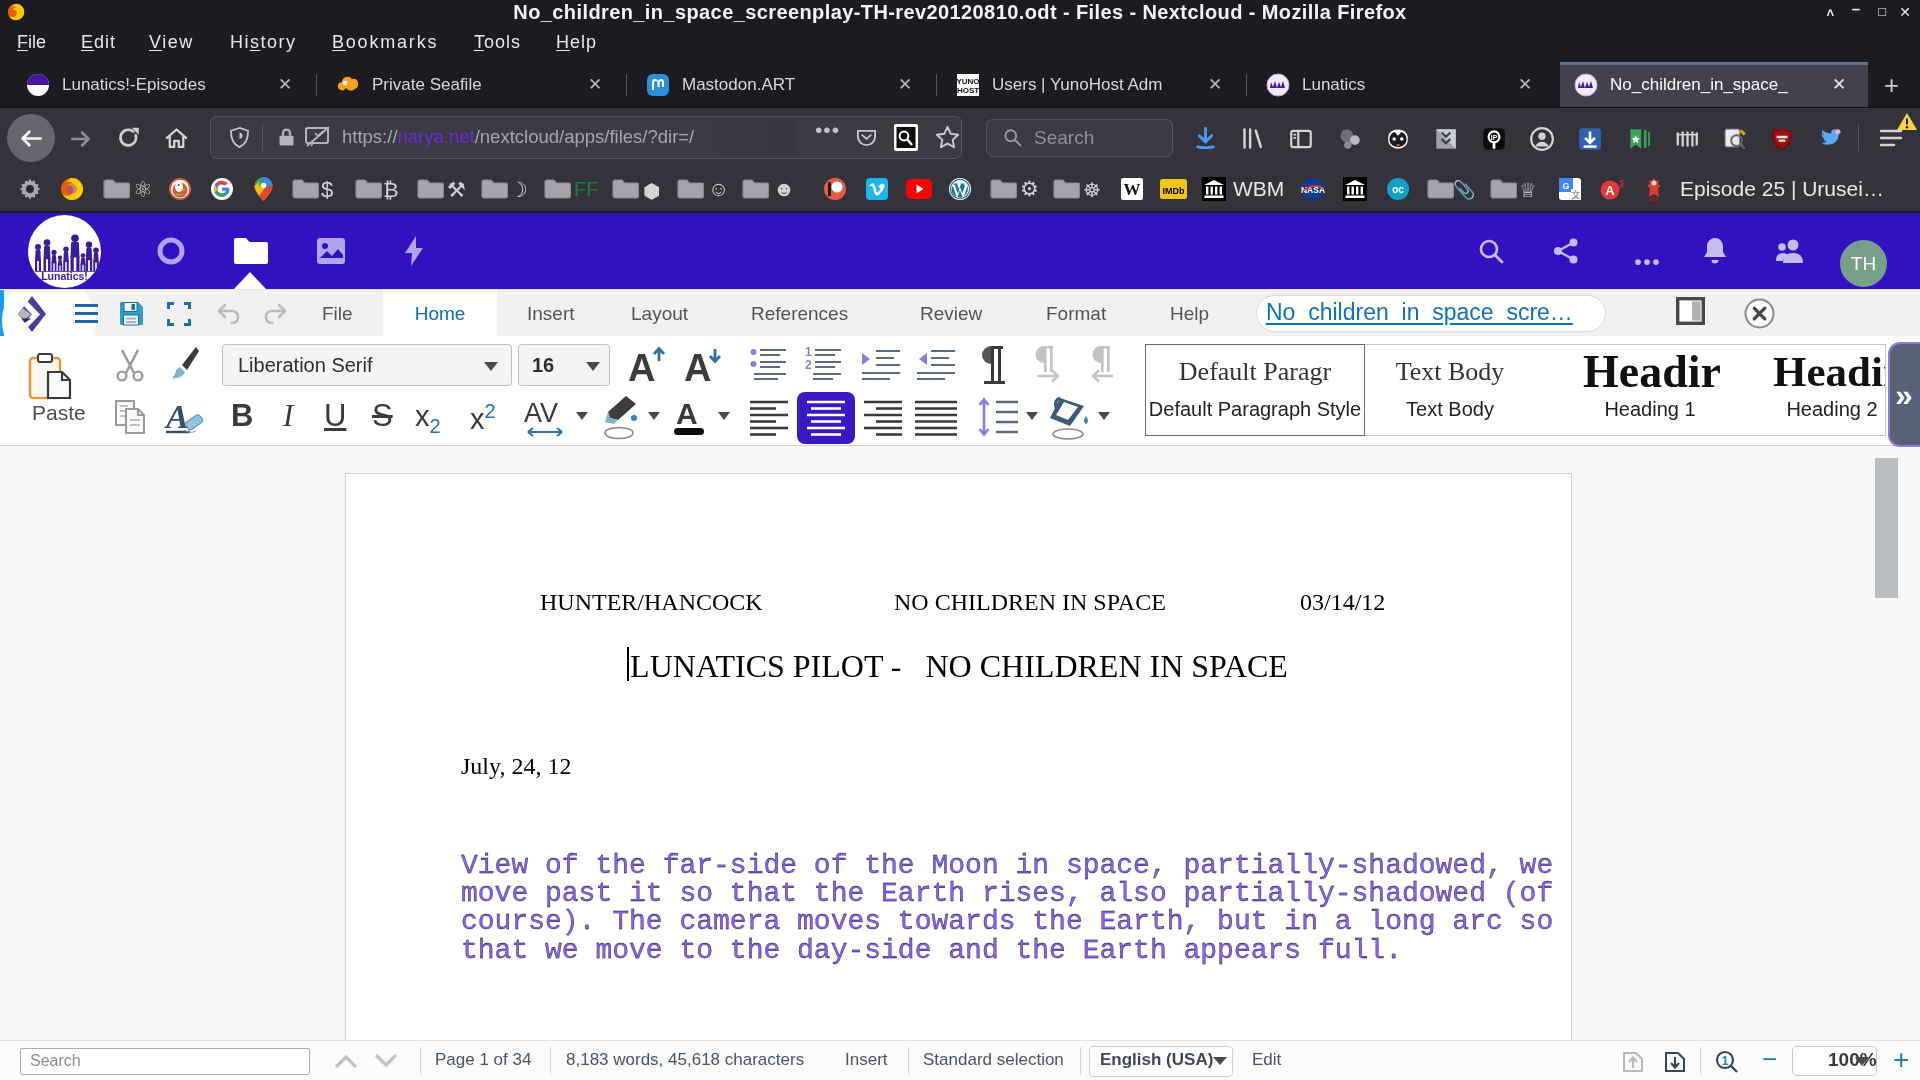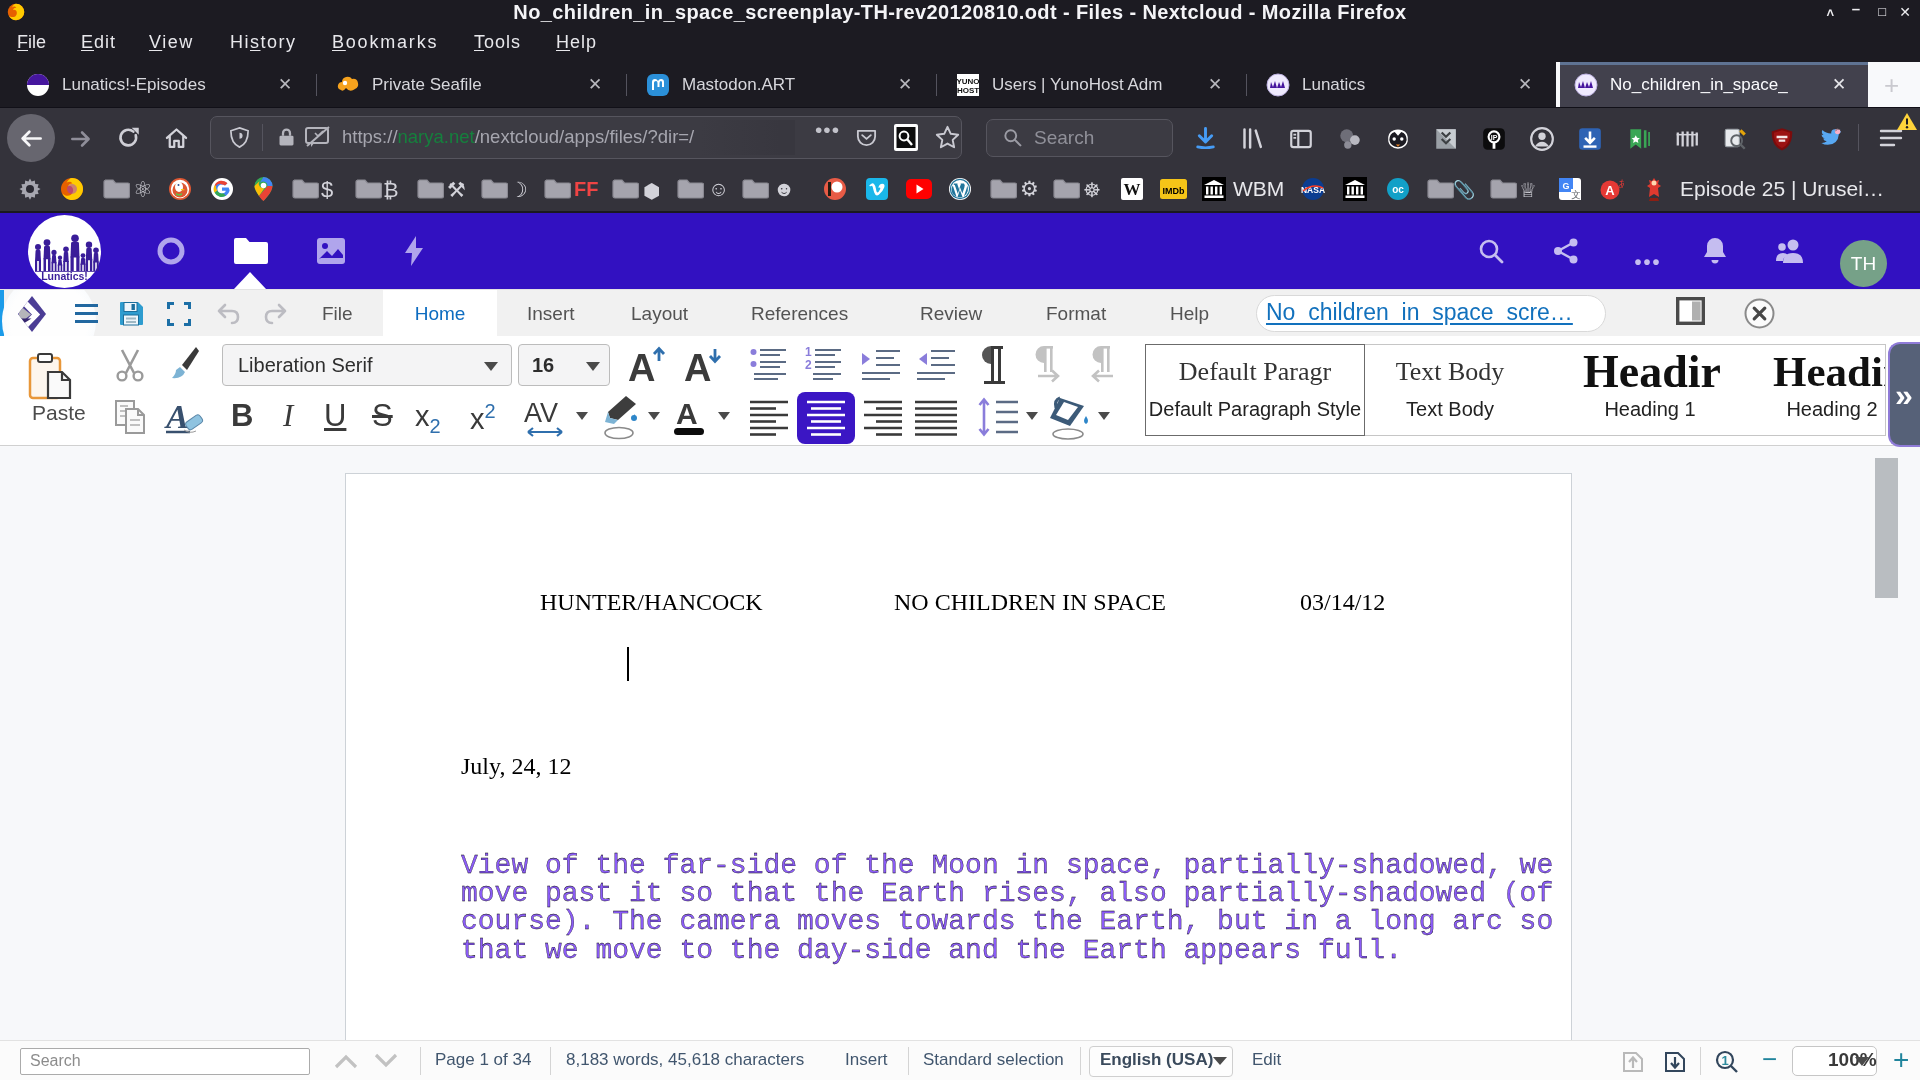--- a/index.html
+++ b/index.html
@@ -6,21 +6,21 @@
 html,body { width:1920px; height:1080px; overflow:hidden; font-family:"Liberation Sans", sans-serif; }
 .abs { position:absolute; }
 #stage { position:relative; width:1920px; height:1080px; background:#f8f9fb; }
 
 
 #titlebar { left:0; top:0; width:1920px; height:24px; background:#1c1b22; }
 #titlebar .title { position:absolute; left:0; right:0; top:1px; text-align:center; color:#f4f4f7; font-size:20px; font-weight:bold; letter-spacing:0.4px; }
 #menubar { left:0; top:24px; width:1920px; height:38px; background:#1c1b22; color:#e8e8ec; font-size:18px; }
 #menubar span.mi { position:absolute; top:8px; }
 #menubar u { text-decoration:underline; text-underline-offset:2px; }
-#tabbar { left:0; top:62px; width:1556px; height:46px; background:#1c1b22; }
+#tabbar { left:0; top:62px; width:1920px; height:46px; background:#1c1b22; }
 .tab { position:absolute; top:0; height:46px; color:#d7d7dc; font-size:17px; }
 .tab .tlabel { position:absolute; top:13px; }
 .tab .tx { position:absolute; top:12px; color:#b7b7bd; font-size:17px; }
 .tabsep { position:absolute; top:12px; width:1px; height:22px; background:#54535e; }
 #activetab { position:absolute; left:1560px; top:0; width:308px; height:46px; background:#42414d; }
 #activetab .stripe { position:absolute; left:0; top:0; width:308px; height:3px; background:#5f7393; }
 
 #navbar { left:0; top:0; width:1920px; height:1080px; }
 #navbarbg { left:0; top:108px; width:1920px; height:105px; background:#34333b; }
 
@@ -157,21 +157,21 @@
     <svg class="abs" style="left:276px;top:127px" width="21" height="21" viewBox="0 0 24 24">
         <rect x="4" y="10" width="16" height="11" rx="1.5" fill="#b4b4bc"></rect>
         <path d="M8 10 V7 a4 4 0 0 1 8 0 V10" stroke="#b4b4bc" stroke-width="2.6" fill="none"></path>
       </svg>
     <svg class="abs" style="left:305px;top:126px" width="26" height="23" viewBox="0 0 26 23">
         <rect x="1" y="2" width="22" height="15" rx="2" stroke="#b4b4bc" stroke-width="2" fill="none"></rect>
         <path d="M6 21 L10 16 H6 Z" fill="#b4b4bc"></path>
         <path d="M24 1 L2 20" stroke="#b4b4bc" stroke-width="2"></path>
         <path d="M10 7 l3 3 5 -5" stroke="#b4b4bc" stroke-width="1.6" fill="none"></path>
       </svg>
-    <span class="abs" style="left:342px;top:126px;font-size:18.5px;color:#a6a6af">https://<span style="color:#15803d">narya.net</span>/nextcloud/apps/files/?dir=/</span>
+    <span class="abs" style="left:342px;top:126px;font-size:18.5px;color:#a6a6af">https://<span style="color:#6d28d9">narya.net</span>/nextcloud/apps/files/?dir=/</span>
     <div class="abs" style="left:700px;top:120px;width:95px;height:35px;background:linear-gradient(to right,rgba(56,55,63,0),#38373f 85%)"></div>
     <span class="abs" style="left:815px;top:118px;color:#c2c2ca;font-size:21px;letter-spacing:1px">•••</span>
     <svg class="abs" style="left:855px;top:126px" width="23" height="23" viewBox="0 0 24 24">
         <path d="M3 5 h18 v6 a9 9 0 0 1 -18 0 Z" stroke="#c9c9d1" stroke-width="1.9" fill="none" stroke-linejoin="round"></path>
         <path d="M7.5 9.5 L12 13.5 L16.5 9.5" stroke="#c9c9d1" stroke-width="1.9" fill="none" stroke-linecap="round" stroke-linejoin="round"></path>
       </svg>
     <div class="abs" style="left:894px;top:124px;width:24px;height:27px;background:#fdfdfe;border-radius:2px"></div>
     <svg class="abs" style="left:894px;top:124px" width="24" height="27" viewBox="0 0 24 27">
         <rect x="2.5" y="3" width="19" height="21" fill="#0c0c0d"></rect>
         <circle cx="10" cy="12" r="4.4" fill="none" stroke="#fff" stroke-width="2"></circle>
@@ -316,21 +316,21 @@
         <path d="M2 4 h8 l2.5 3 H25 a1.5 1.5 0 0 1 1.5 1.5 V20 a2 2 0 0 1 -2 2 H3 a2 2 0 0 1 -2 -2 V6 a2 2 0 0 1 2 -2 Z" fill="#a5a4ad" stroke="#8a8992" stroke-width="1.2"></path>
       </svg>
     <span class="abs" style="left:447px;top:178px;color:#d3d3da;font-size:21px">⚒</span>
     <svg class="abs" style="left:481px;top:176px" width="27" height="24" viewBox="0 0 27 24">
         <path d="M2 4 h8 l2.5 3 H25 a1.5 1.5 0 0 1 1.5 1.5 V20 a2 2 0 0 1 -2 2 H3 a2 2 0 0 1 -2 -2 V6 a2 2 0 0 1 2 -2 Z" fill="#a5a4ad" stroke="#8a8992" stroke-width="1.2"></path>
       </svg>
     <span class="abs" style="left:509px;top:178px;color:#d3d3da;font-size:21px">☽</span>
     <svg class="abs" style="left:544px;top:176px" width="27" height="24" viewBox="0 0 27 24">
         <path d="M2 4 h8 l2.5 3 H25 a1.5 1.5 0 0 1 1.5 1.5 V20 a2 2 0 0 1 -2 2 H3 a2 2 0 0 1 -2 -2 V6 a2 2 0 0 1 2 -2 Z" fill="#a5a4ad" stroke="#8a8992" stroke-width="1.2"></path>
       </svg>
-    <span class="abs" style="left:574px;top:178px;color:#ef4444;font-size:20px;font-weight:bold">FF</span>
+    <span class="abs" style="left:574px;top:178px;color:#15803d;font-size:20px;font-weight:normal">FF</span>
     <svg class="abs" style="left:612px;top:176px" width="27" height="24" viewBox="0 0 27 24">
         <path d="M2 4 h8 l2.5 3 H25 a1.5 1.5 0 0 1 1.5 1.5 V20 a2 2 0 0 1 -2 2 H3 a2 2 0 0 1 -2 -2 V6 a2 2 0 0 1 2 -2 Z" fill="#a5a4ad" stroke="#8a8992" stroke-width="1.2"></path>
       </svg>
     <span class="abs" style="left:643px;top:179px;color:#d3d3da;font-size:20px">⬢</span>
     <svg class="abs" style="left:677px;top:176px" width="27" height="24" viewBox="0 0 27 24">
         <path d="M2 4 h8 l2.5 3 H25 a1.5 1.5 0 0 1 1.5 1.5 V20 a2 2 0 0 1 -2 2 H3 a2 2 0 0 1 -2 -2 V6 a2 2 0 0 1 2 -2 Z" fill="#a5a4ad" stroke="#8a8992" stroke-width="1.2"></path>
       </svg>
     <span class="abs" style="left:708px;top:177px;color:#d3d3da;font-size:21px">☺</span>
     <svg class="abs" style="left:742px;top:176px" width="27" height="24" viewBox="0 0 27 24">
         <path d="M2 4 h8 l2.5 3 H25 a1.5 1.5 0 0 1 1.5 1.5 V20 a2 2 0 0 1 -2 2 H3 a2 2 0 0 1 -2 -2 V6 a2 2 0 0 1 2 -2 Z" fill="#a5a4ad" stroke="#8a8992" stroke-width="1.2"></path>
@@ -730,20 +730,21 @@
     <span class="abs" style="left:1895px;top:377px;color:#fff;font-size:32px;font-weight:bold">»</span>
   </div>
   <div id="canvas" class="abs">
     <div id="page"></div>
     <div class="abs" style="left:1875px;top:11px;width:23px;height:140px;background:#b9bdc1"></div>
   </div>
   <div class="abs" style="left:0;top:0;width:1920px;height:1080px" id="docitems">
     <span class="abs serif" style="left:540px;top:589px;font-size:24px;color:#000">HUNTER/HANCOCK</span>
     <span class="abs serif" style="left:894px;top:589px;font-size:24px;color:#000">NO CHILDREN IN SPACE</span>
     <span class="abs serif" style="left:1300px;top:589px;font-size:24px;color:#000">03/14/12</span>
+    <span class="abs serif" style="left:346px;top:648px;width:1226px;text-align:center;font-size:32px;color:#000">LUNATICS PILOT - &nbsp; NO CHILDREN IN SPACE</span>
     <div class="abs" style="left:627px;top:647px;width:2px;height:34px;background:#000"></div>
     <span class="abs serif" style="left:461px;top:753px;font-size:24px;color:#000">July, 24, 12</span>
     <div class="abs mono" style="left:461px;top:852px;font-size:28px;line-height:28.2px;color:#8b5cf6;white-space:pre;-webkit-text-stroke:0.3px #000">View of the far-side of the Moon in space, partially-shadowed, we
 move past it so that the Earth rises, also partially-shadowed (of
 course). The camera moves towards the Earth, but in a long arc so
 that we move to the day-side and the Earth appears full.</div>
   </div>
   <div id="statusbar" class="abs">
     <div class="abs" style="left:20px;top:7px;width:290px;height:27px;background:#fff;border:1px solid #ababab;border-radius:2px"></div>
     <span class="abs" style="left:30px;top:11px;color:#8c8c8c;font-size:16px">Search</span>

